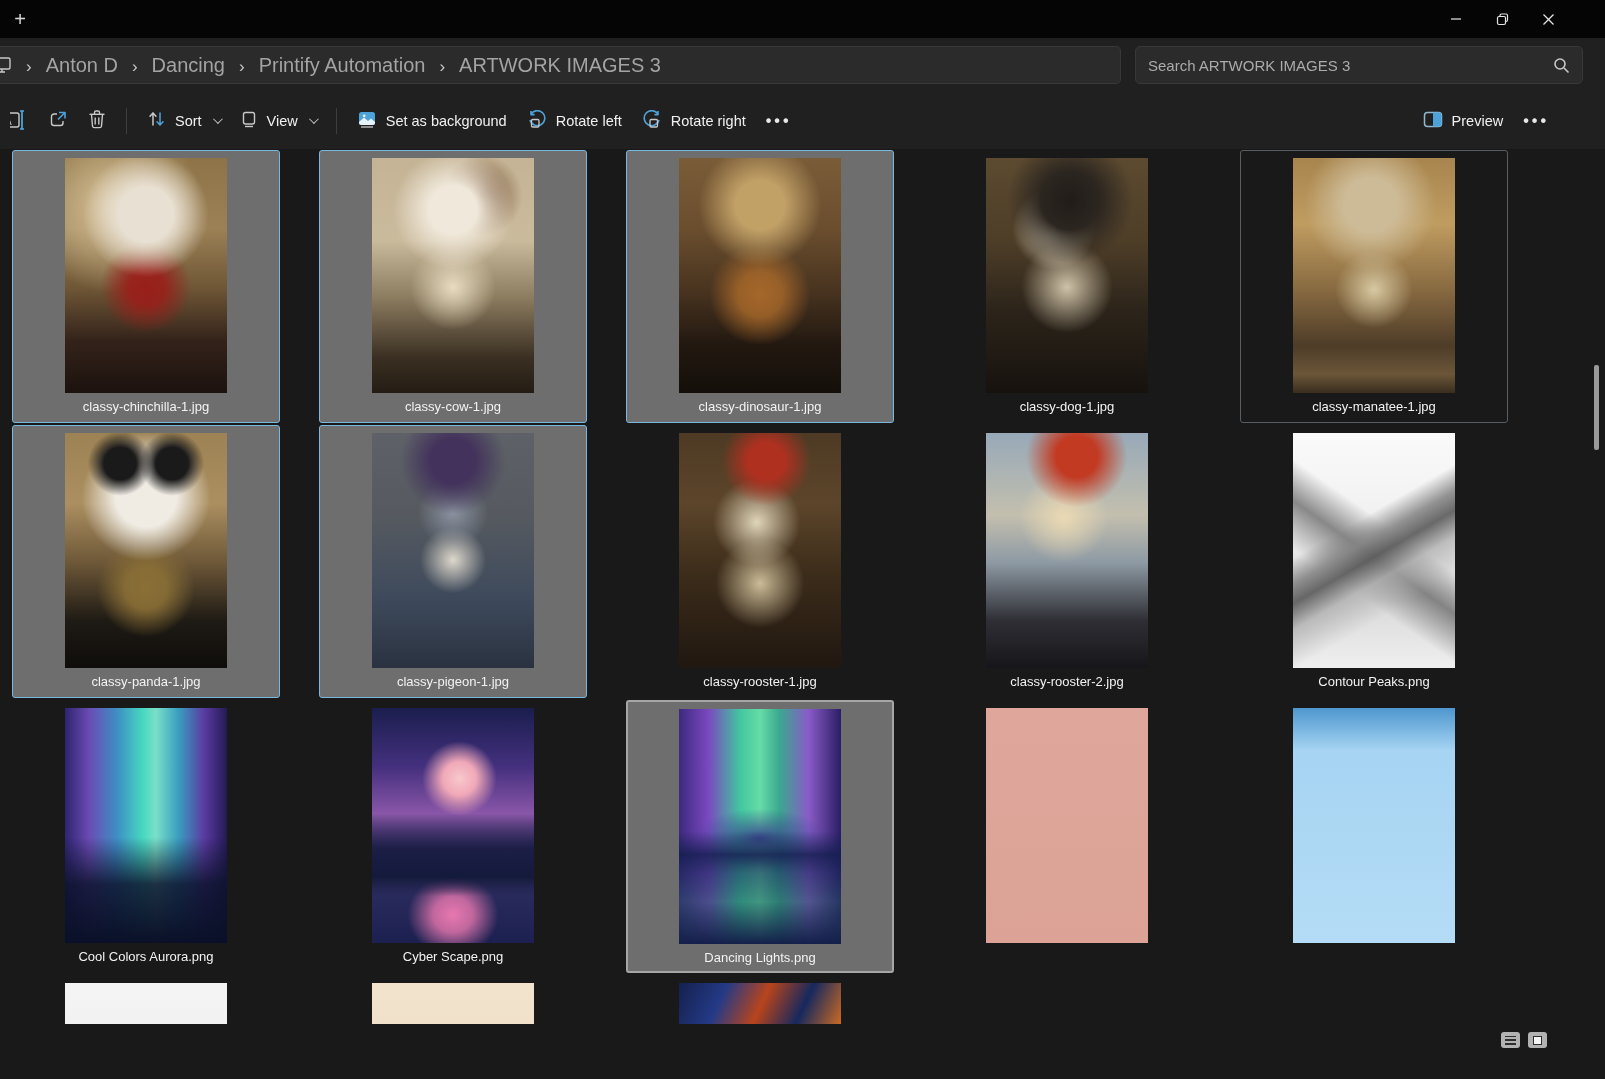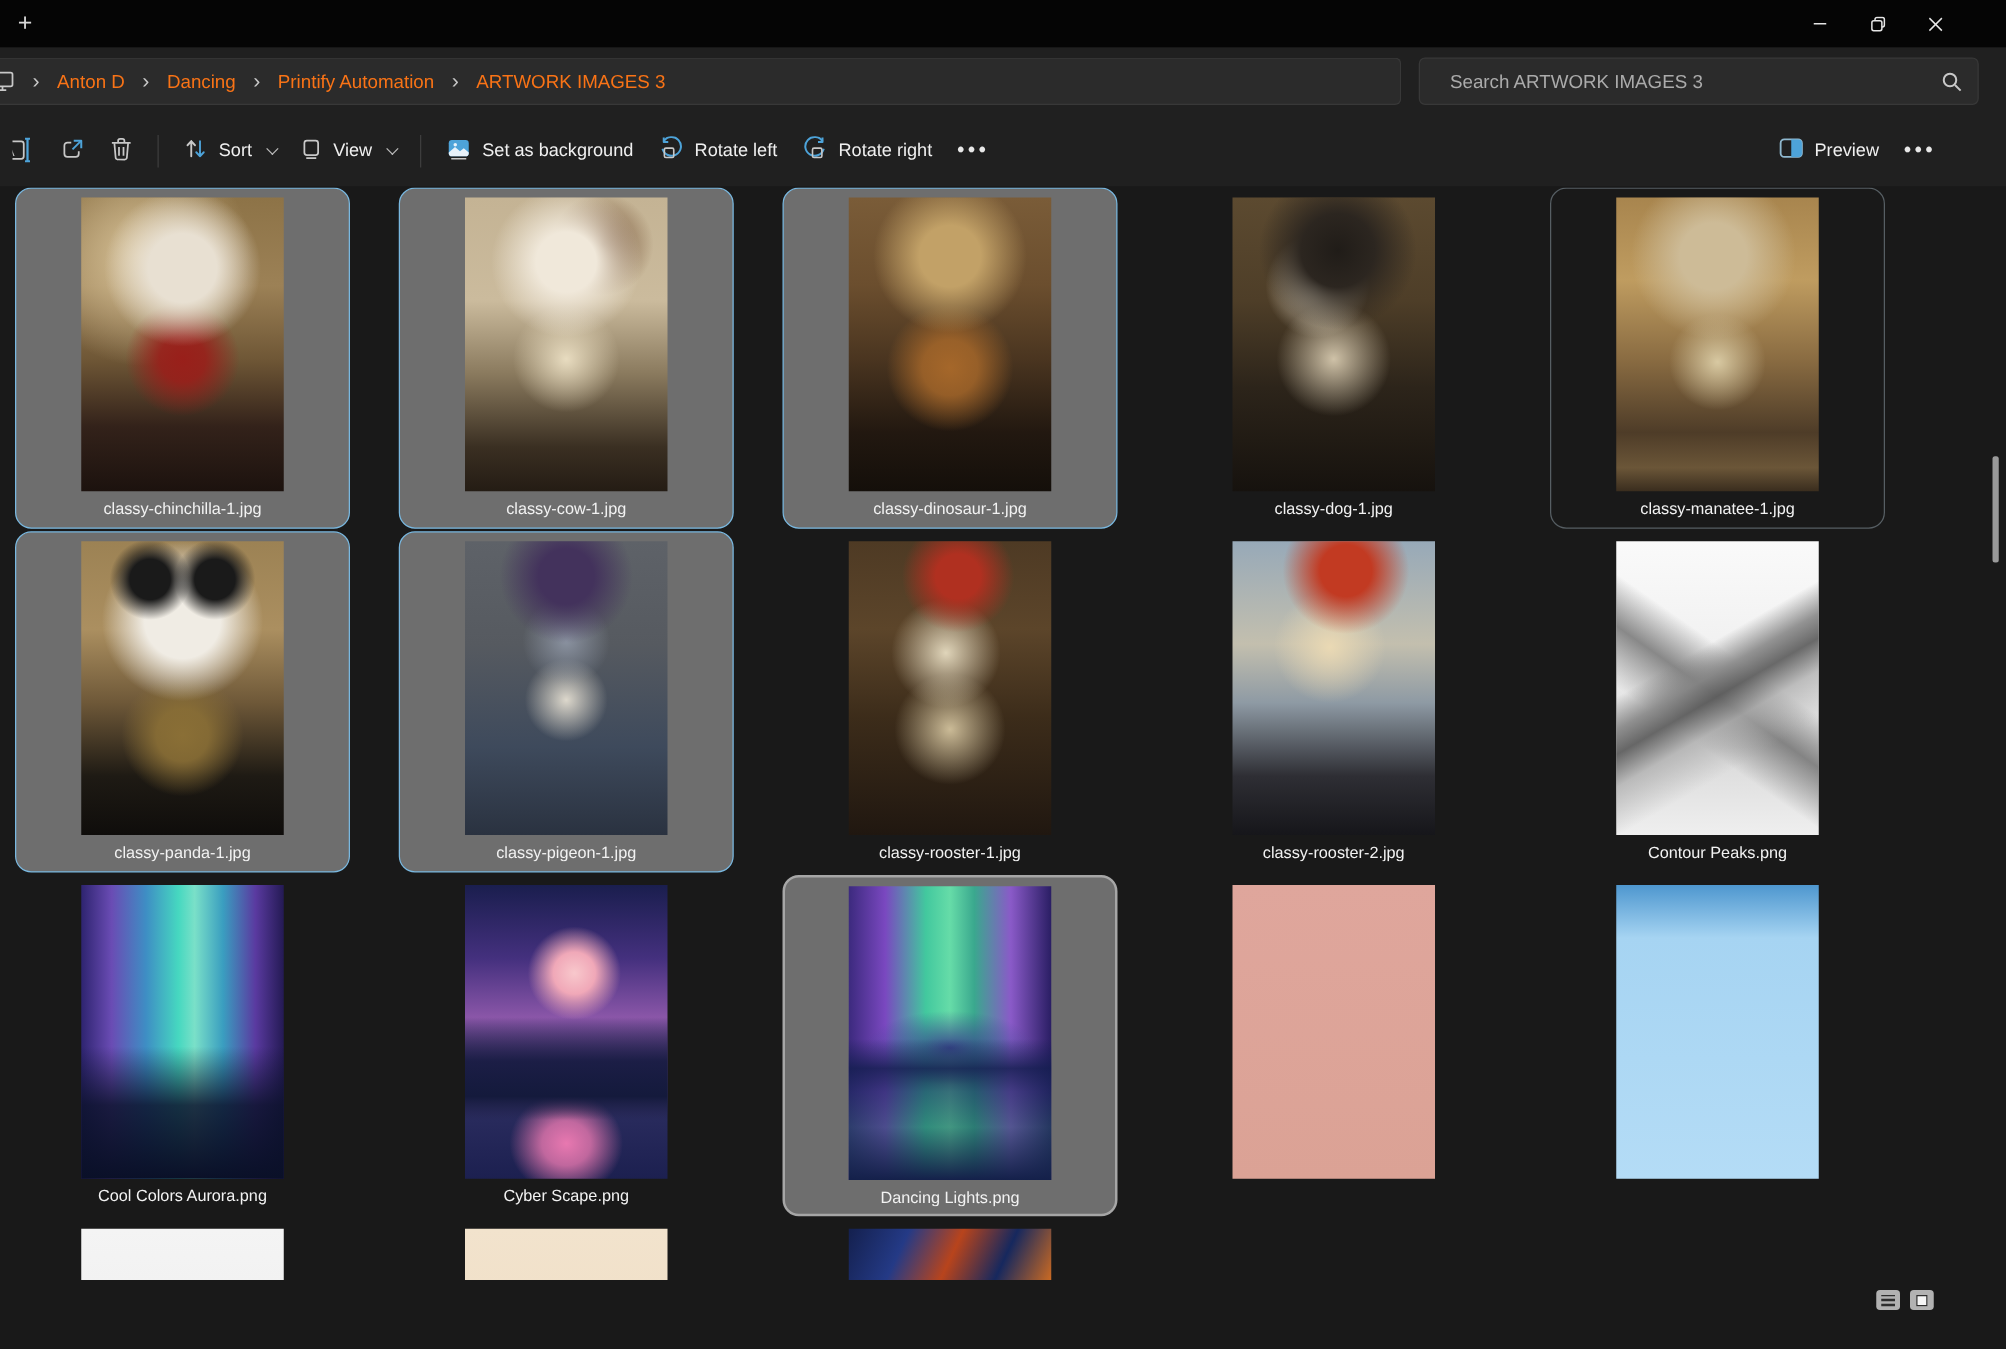--- a/index.html
+++ b/index.html
@@ -17,24 +17,24 @@
   .win-btn svg { stroke:#e6e6e6; fill:none; stroke-width:1.2; }
 
   
   .addressrow { height:54px; background:#202020; display:flex; align-items:center; flex:none; }
   .field { height:38px; background:#2b2b2b; border:1px solid #383838; border-radius:5px;
     display:flex; align-items:center; }
   .breadcrumb-field { flex:1; margin-right:14px; border-left:none; border-radius:0 5px 5px 0; overflow:hidden; }
   .crumb-device-icon { width:14px; height:20px; overflow:hidden; margin-left:0; flex:none; }
   .crumb-device-icon svg { margin-left:-10px; }
   .crumb-sep { color:#c8c8c8; font-size:17px; padding:0 12px; line-height:1; transform:translateY(-1px); }
-  .crumb-item { font-size:15px; color:#f97316; white-space:nowrap; padding:4px 2px; border-radius:3px; cursor:default; }
+  .crumb-item { font-size:20px; color:#a3a3a3; white-space:nowrap; padding:4px 2px; border-radius:3px; cursor:default; }
   .search-field { width:448px; margin-right:22px; padding:0 12px; justify-content:space-between; }
   .search-input { background:transparent; border:none; outline:none; color:#e8e8e8;
-    font-size:15px; font-family:inherit; flex:1;margin-left:12px; }
+    font-size:15px; font-family:inherit; flex:1; }
   .search-input::placeholder { color:#ababab; opacity:1; }
   .search-icon svg { stroke:#c8c8c8; fill:none; stroke-width:1.6; display:block; }
 
   
   .toolbar { height:58px; background:#202020; border-bottom:1px solid #181818;
     display:flex; align-items:center; flex:none; }
   .tb-group-left { display:flex; align-items:center; }
   .tb-group-right { margin-left:auto; display:flex; align-items:center; margin-right:46px; }
   .tb-btn { display:flex; align-items:center; gap:9px; padding:8px 10px; border-radius:4px;
     font-size:14.5px; color:#f0f0f0; white-space:nowrap; cursor:default; }
@@ -42,21 +42,21 @@
   .chev-down { width:7px; height:7px; border-right:1.4px solid #bdbdbd; border-bottom:1.4px solid #bdbdbd;
     transform:rotate(45deg) translateY(-2px); margin-left:2px; }
   .cut-icon-wrap { width:18px; height:26px; overflow:hidden; margin-left:0; }
   .cut-icon-wrap svg { margin-left:-12px; }
   .dots { letter-spacing:3px; font-size:16px; color:#e8e8e8; font-weight:bold; line-height:0.6; }
 
   
   .content { height:874px; position:relative; background:#191919; overflow:hidden; flex:none; }
   .grid { position:absolute; left:12px; top:0; display:grid;
     grid-template-columns:repeat(5,268px); column-gap:39px; grid-auto-rows:273px; row-gap:2px; }
-  .tile { border:1px solid transparent; border-radius:13px; position:relative; cursor:default; }
+  .tile { border:1px solid transparent; border-radius:3px; position:relative; cursor:default; }
   .tile .thumb { width:162px; height:235px; margin:7px auto 0; background:#333; }
   .tile .label { text-align:center; font-size:13px; color:#f2f2f2; margin-top:6px;
     white-space:nowrap; overflow:hidden; }
   .tile.sel-blue { background:#6e6e6e; border:1px solid #79b8e0; }
   .tile.sel-gray { background:#6e6e6e; border:2px solid #a6a6a6; }
   .tile.outline  { border:1px solid #565e63; }
   .scroll-thumb { position:absolute; right:6px; top:215px; width:5px; height:85px;
     background:#9a9a9a; border-radius:2px; }
 
   

